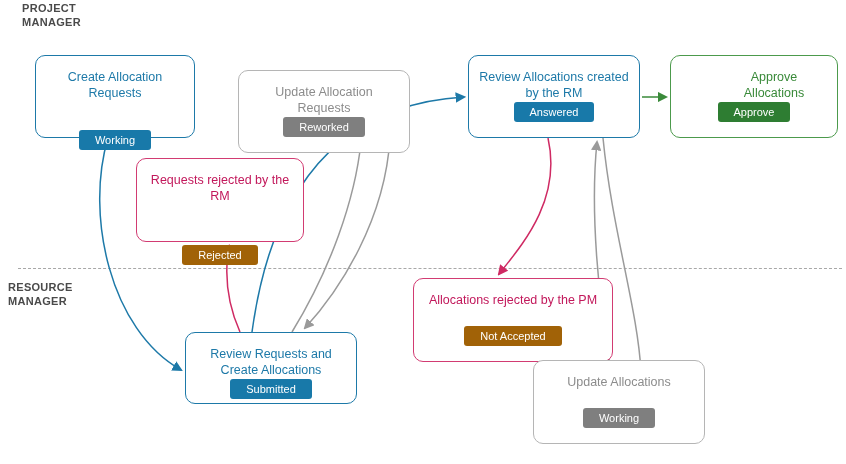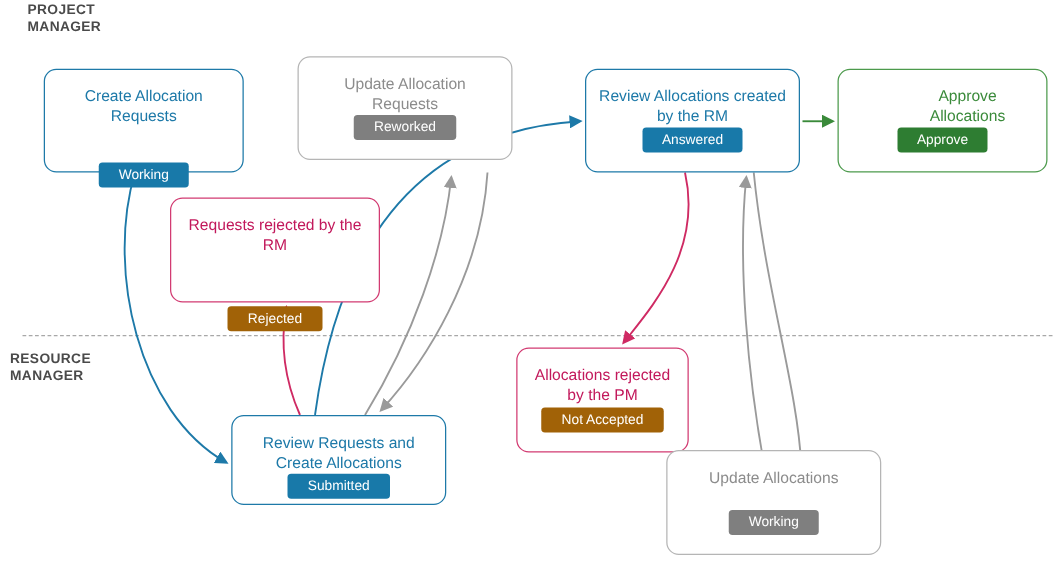--- a/index.html
+++ b/index.html
@@ -117,41 +117,41 @@
     <path class="edge" d="M548,138 C562,200 522,245 499,274" marker-end="url(#arr-pink)" stroke="#cf2a63"></path>
     <path class="edge" d="M603,138 C612,230 638,310 641,372" marker-end="url(#arr-gray)" stroke="#9a9a9a"></path>
     <path class="edge" d="M612,376 C598,300 590,210 597,142" marker-end="url(#arr-gray)" stroke="#9a9a9a"></path>
   </svg>
 
   <div class="node blue" style="left:35px; top:55px; width:160px; height:83px;gap:28px;">
     <div class="node-title">Create Allocation Requests</div>
     <div class="badge">Working</div>
   </div>
 
-  <div class="node gray" style="left:238px; top:45px; width:172px; height:83px;">
+  <div class="node gray" style="left:238px; top:70px; width:172px; height:83px;">
     <div class="node-title">Update Allocation Requests</div>
     <div class="badge">Reworked</div>
   </div>
 
   <div class="node blue" style="left:468px; top:55px; width:172px; height:83px;">
     <div class="node-title">Review Allocations created by the RM</div>
     <div class="badge">Answered</div>
   </div>
 
   <div class="node green" style="left:670px; top:55px; width:168px; height:83px;">
     <div class="node-title">Approve Allocations</div>
     <div class="badge">Approve</div>
   </div>
 
   <div class="node pink" style="left:136px; top:158px; width:168px; height:84px;gap:40px;">
     <div class="node-title">Requests rejected by the RM</div>
     <div class="badge">Rejected</div>
   </div>
 
-  <div class="node pink" style="left:413px; top:278px; width:138px; height:84px;">
+  <div class="node pink" style="left:413px; top:278px; width:200px; height:84px;">
     <div class="node-title">Allocations rejected by the PM</div>
     <div class="badge">Not Accepted</div>
   </div>
 
   <div class="node blue" style="left:185px; top:332px; width:172px; height:72px;">
     <div class="node-title">Review Requests and Create Allocations</div>
     <div class="badge">Submitted</div>
   </div>
 
   <div class="node gray" style="left:533px; top:360px; width:172px; height:84px;">

